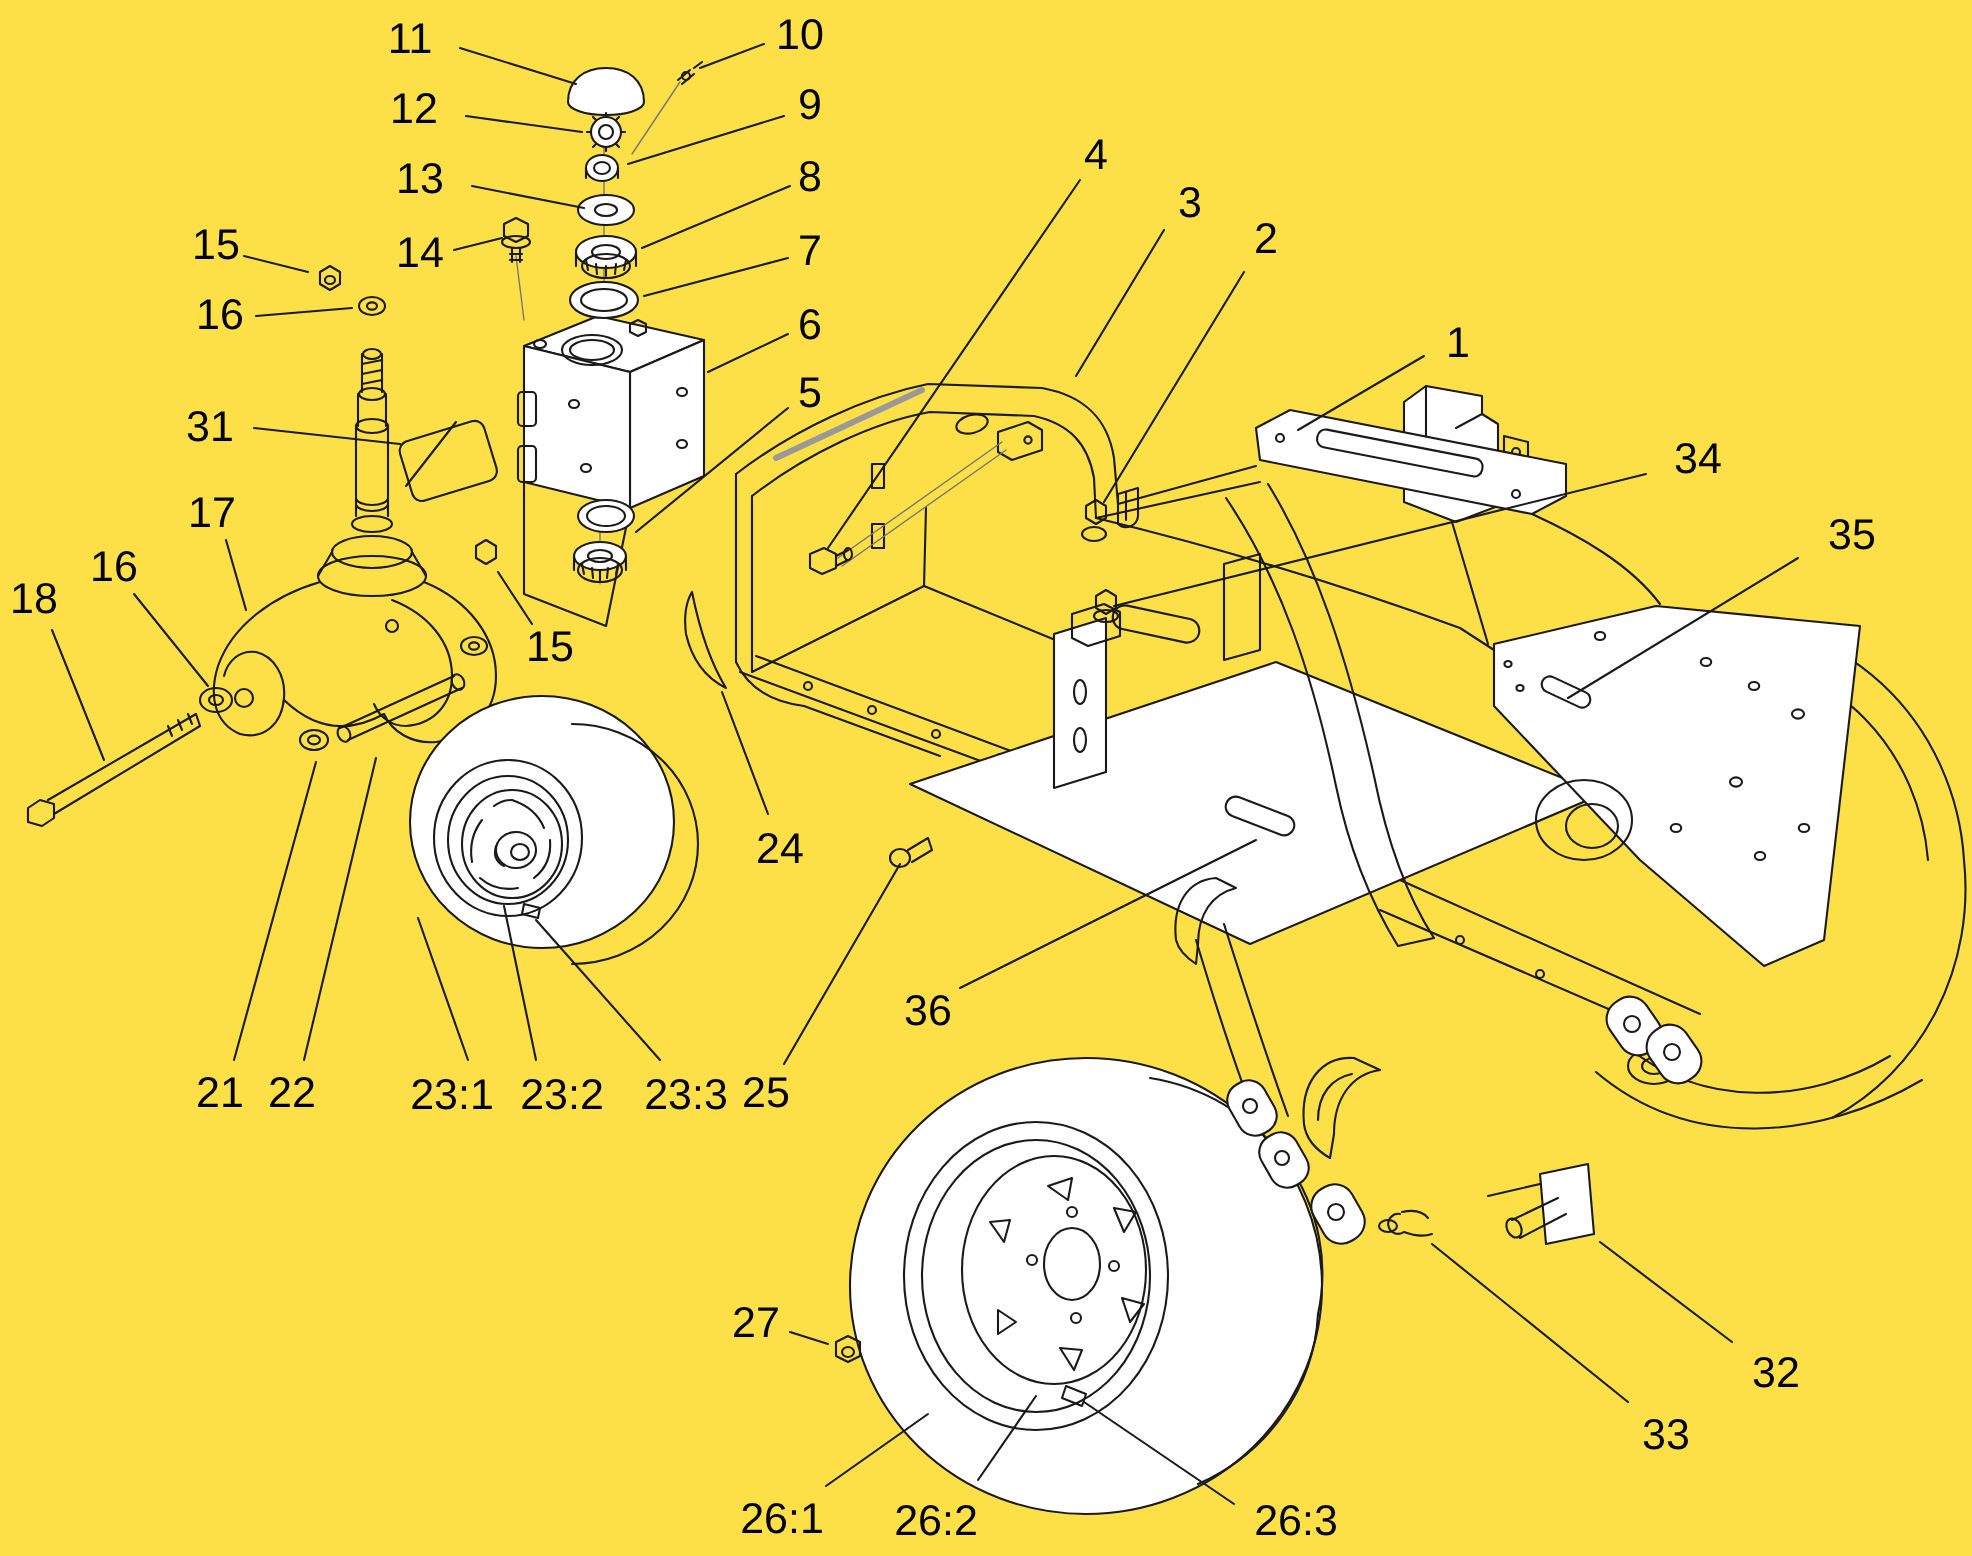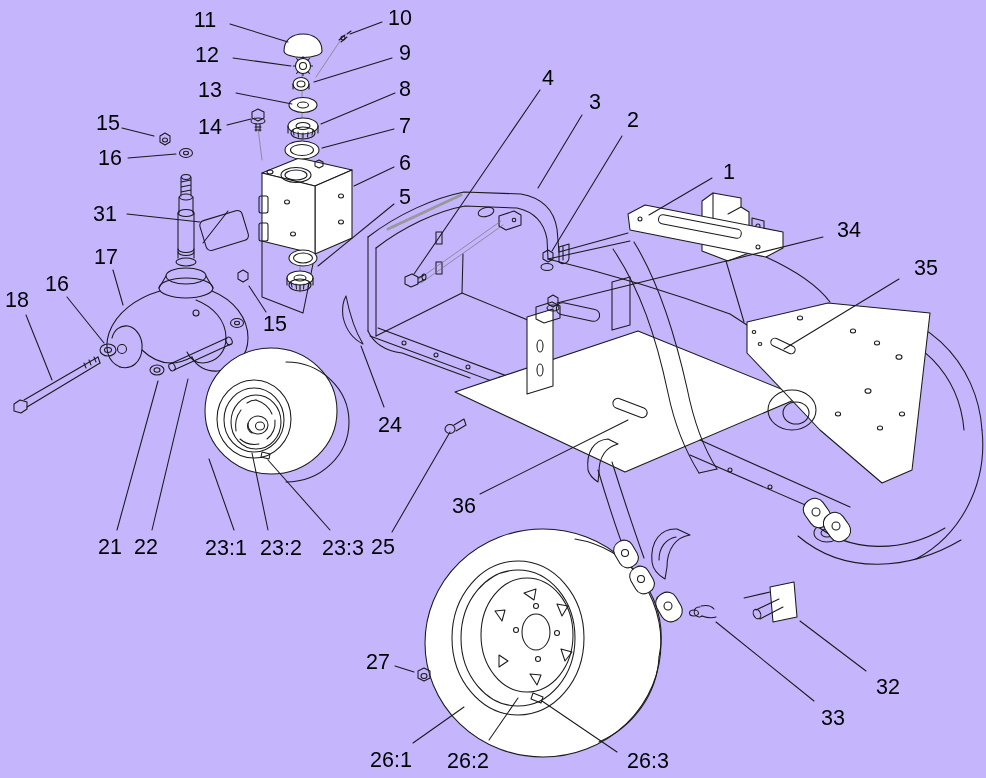--- a/index.html
+++ b/index.html
@@ -1,16 +1,16 @@
 <!DOCTYPE html>
 <html><head>
 <meta charset="utf-8">
 <style>
   html,body{margin:0;padding:0;background:#ffffff;}
-  .stage{position:relative;width:986px;height:778px;background:#c4b5fd;overflow:hidden;
+  .stage{position:relative;width:986px;height:778px;background:#fde047;overflow:hidden;
          font-family:"Liberation Sans",sans-serif;}
   svg{display:block;}
   
   #art path,#art ellipse,#art circle,#art rect,#art line,#art polyline{
     fill:none;stroke:#1a1a1a;stroke-width:1.05;stroke-linecap:round;stroke-linejoin:round;}
   #art .wf{fill:#ffffff;}            
   #art .thin{stroke:#777;stroke-width:0.7;}
   #art .shade{stroke:#999;stroke-width:3;}
   .callout-label{font-family:"Liberation Sans",sans-serif;font-weight:400;
                  text-anchor:middle;fill:#000;}

